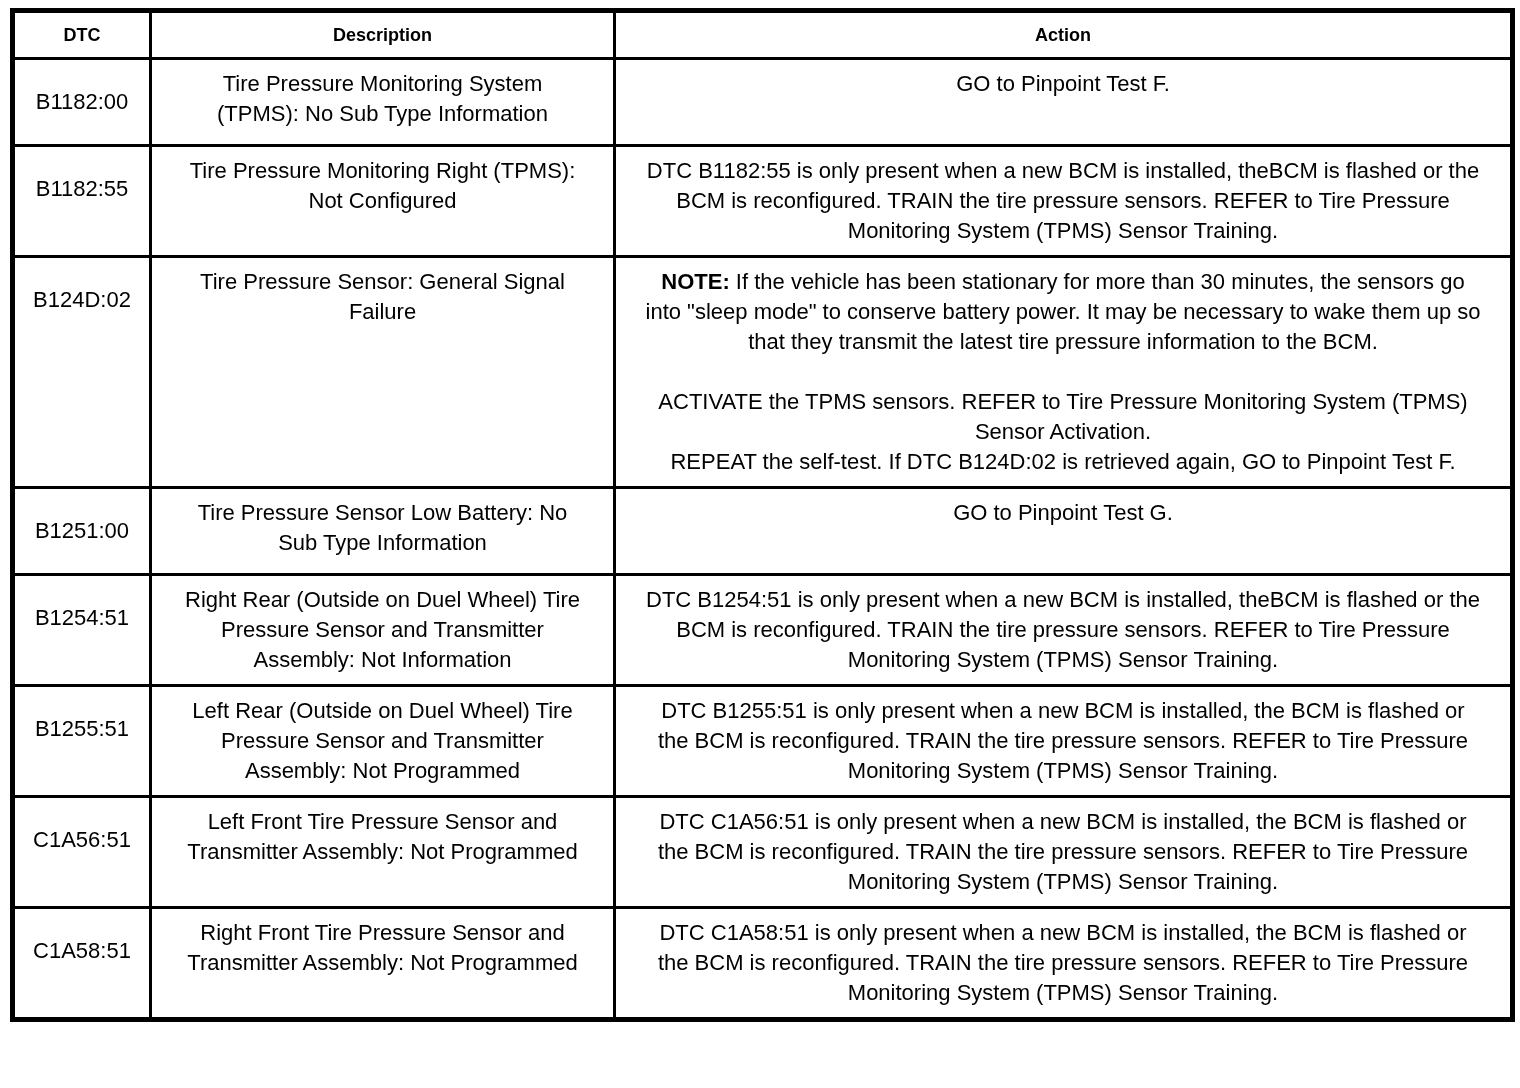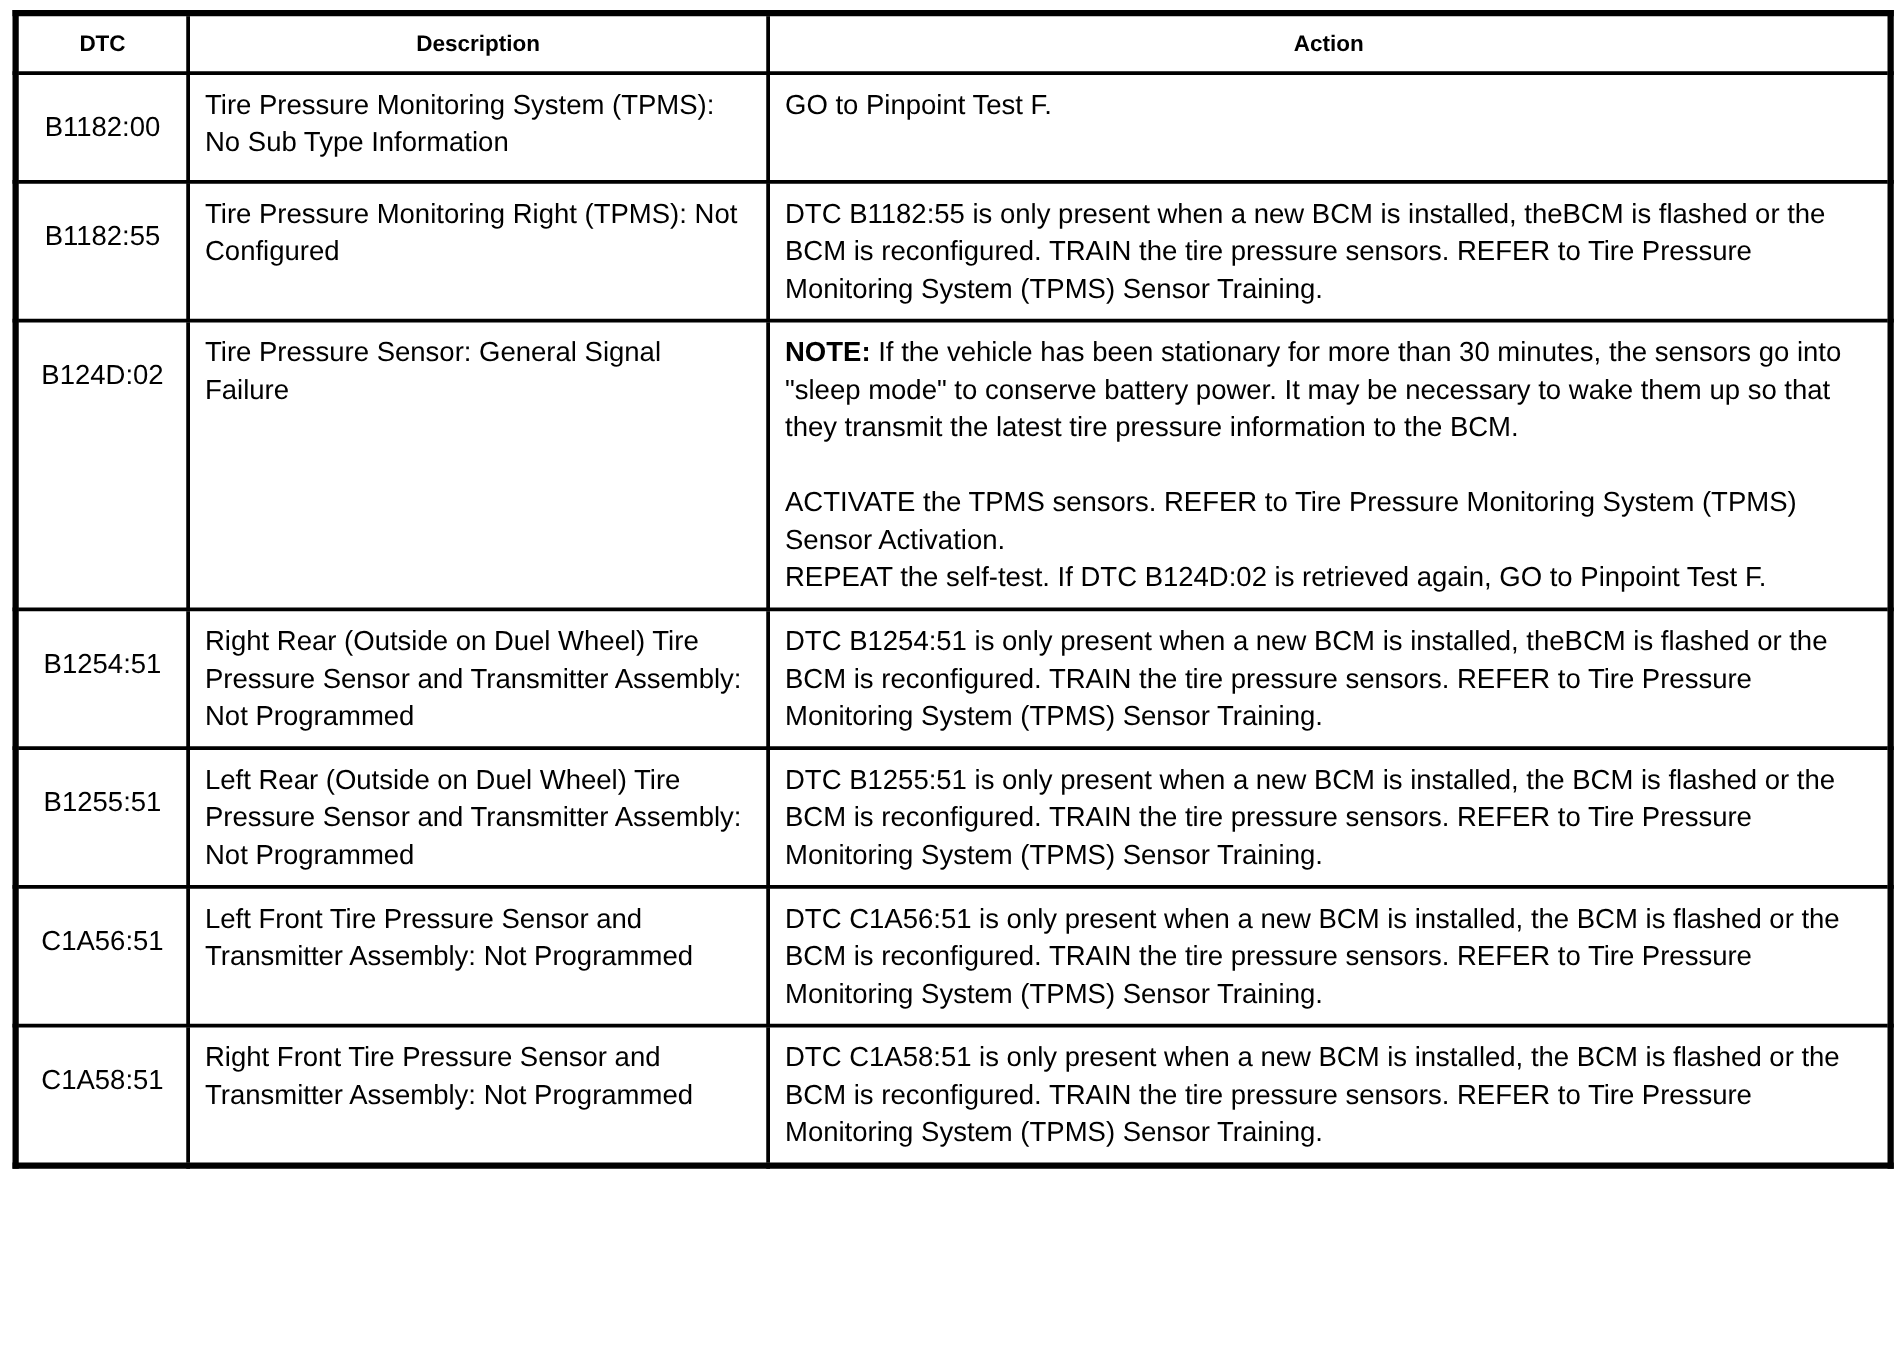--- a/index.html
+++ b/index.html
@@ -32,21 +32,22 @@
     vertical-align: top;
   }
   th {
     font-weight: bold;
     text-align: center;
     vertical-align: middle;
     padding: 7px 6px;
     font-size: 18px;
   }
   td {
-    padding: 9px 12px;
+    padding: 9px 28px;
+    text-align: center;
   }
   td.col-dtc {
     text-align: center;
     padding: 27px 4px;
   }
   td.col-action p { margin: 0; }
   td.col-action p.spacer { height: 30px; }
   td.col-action b { font-weight: bold; }
 </style>
 </head>
@@ -87,24 +88,31 @@
     <td class="col-dtc">B124D:02</td>
     <td class="col-desc">Tire Pressure Sensor: General Signal Failure</td>
     <td class="col-action">
             <p><b>NOTE:</b> If the vehicle has been stationary for more than 30 minutes, the sensors go into "sleep mode" to conserve battery power. It may be necessary to wake them up so that they transmit the latest tire pressure information to the BCM.</p>
             <p class="spacer"></p>
             <p>ACTIVATE the TPMS sensors. REFER to Tire Pressure Monitoring System (TPMS) Sensor Activation.</p>
             <p>REPEAT the self-test. If DTC B124D:02 is retrieved again, GO to Pinpoint Test F.</p>
           </td>
   </tr>
 
+  <tr>
+    <td class="col-dtc">B1251:00</td>
+    <td class="col-desc">Tire Pressure Sensor Low Battery: No Sub Type Information</td>
+    <td class="col-action">
+            <p>GO to Pinpoint Test G.</p>
+          </td>
+  </tr>
 
   <tr>
     <td class="col-dtc">B1254:51</td>
-    <td class="col-desc">Right Rear (Outside on Duel Wheel) Tire Pressure Sensor and Transmitter Assembly: Not Programmed</td>
+    <td class="col-desc">Right Rear (Outside on Duel Wheel) Tire Pressure Sensor and Transmitter Assembly: Not Information</td>
     <td class="col-action">
             <p>DTC B1254:51 is only present when a new BCM is installed, theBCM is flashed or the BCM is reconfigured. TRAIN the tire pressure sensors. REFER to Tire Pressure Monitoring System (TPMS) Sensor Training.</p>
           </td>
   </tr>
 
   <tr>
     <td class="col-dtc">B1255:51</td>
     <td class="col-desc">Left Rear (Outside on Duel Wheel) Tire Pressure Sensor and Transmitter Assembly: Not Programmed</td>
     <td class="col-action">
             <p>DTC B1255:51 is only present when a new BCM is installed, the BCM is flashed or the BCM is reconfigured. TRAIN the tire pressure sensors. REFER to Tire Pressure Monitoring System (TPMS) Sensor Training.</p>

